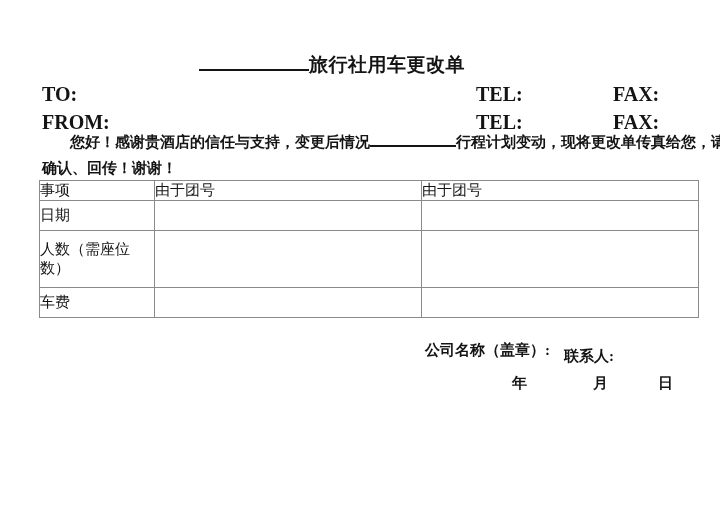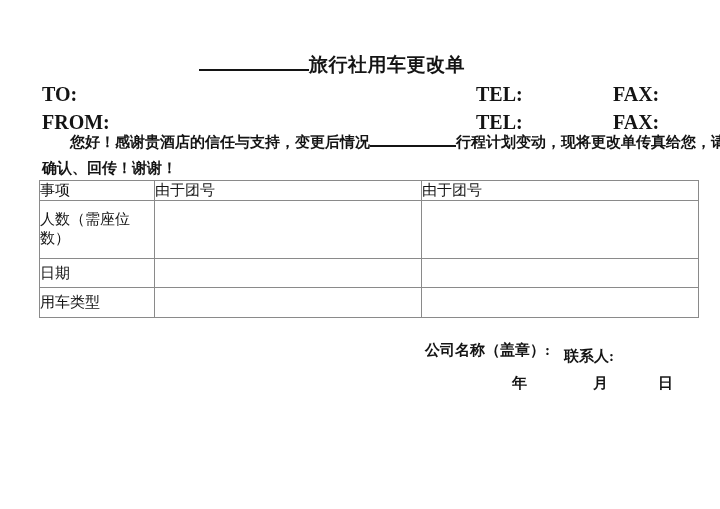--- a/index.html
+++ b/index.html
@@ -139,31 +139,31 @@
     </colgroup>
     <thead>
       <tr>
         <th>事项</th>
         <th>由于团号</th>
         <th>由于团号</th>
       </tr>
     </thead>
     <tbody>
       <tr>
+        <td>日期</td>
+        <td></td>
+        <td></td>
+      </tr>
+      <tr>
         <td>人数（需座位数）</td>
         <td></td>
         <td></td>
       </tr>
       <tr>
-        <td>日期</td>
-        <td></td>
-        <td></td>
-      </tr>
-      <tr>
-        <td>用车类型</td>
+        <td>车费</td>
         <td></td>
         <td></td>
       </tr>
     </tbody>
   </table>
 
   <span class="footer-lbl pos-company">公司名称（盖章）:</span>
   <span class="footer-lbl pos-contact">联系人:</span>
   <span class="footer-lbl pos-year">年</span>
   <span class="footer-lbl pos-month">月</span>

